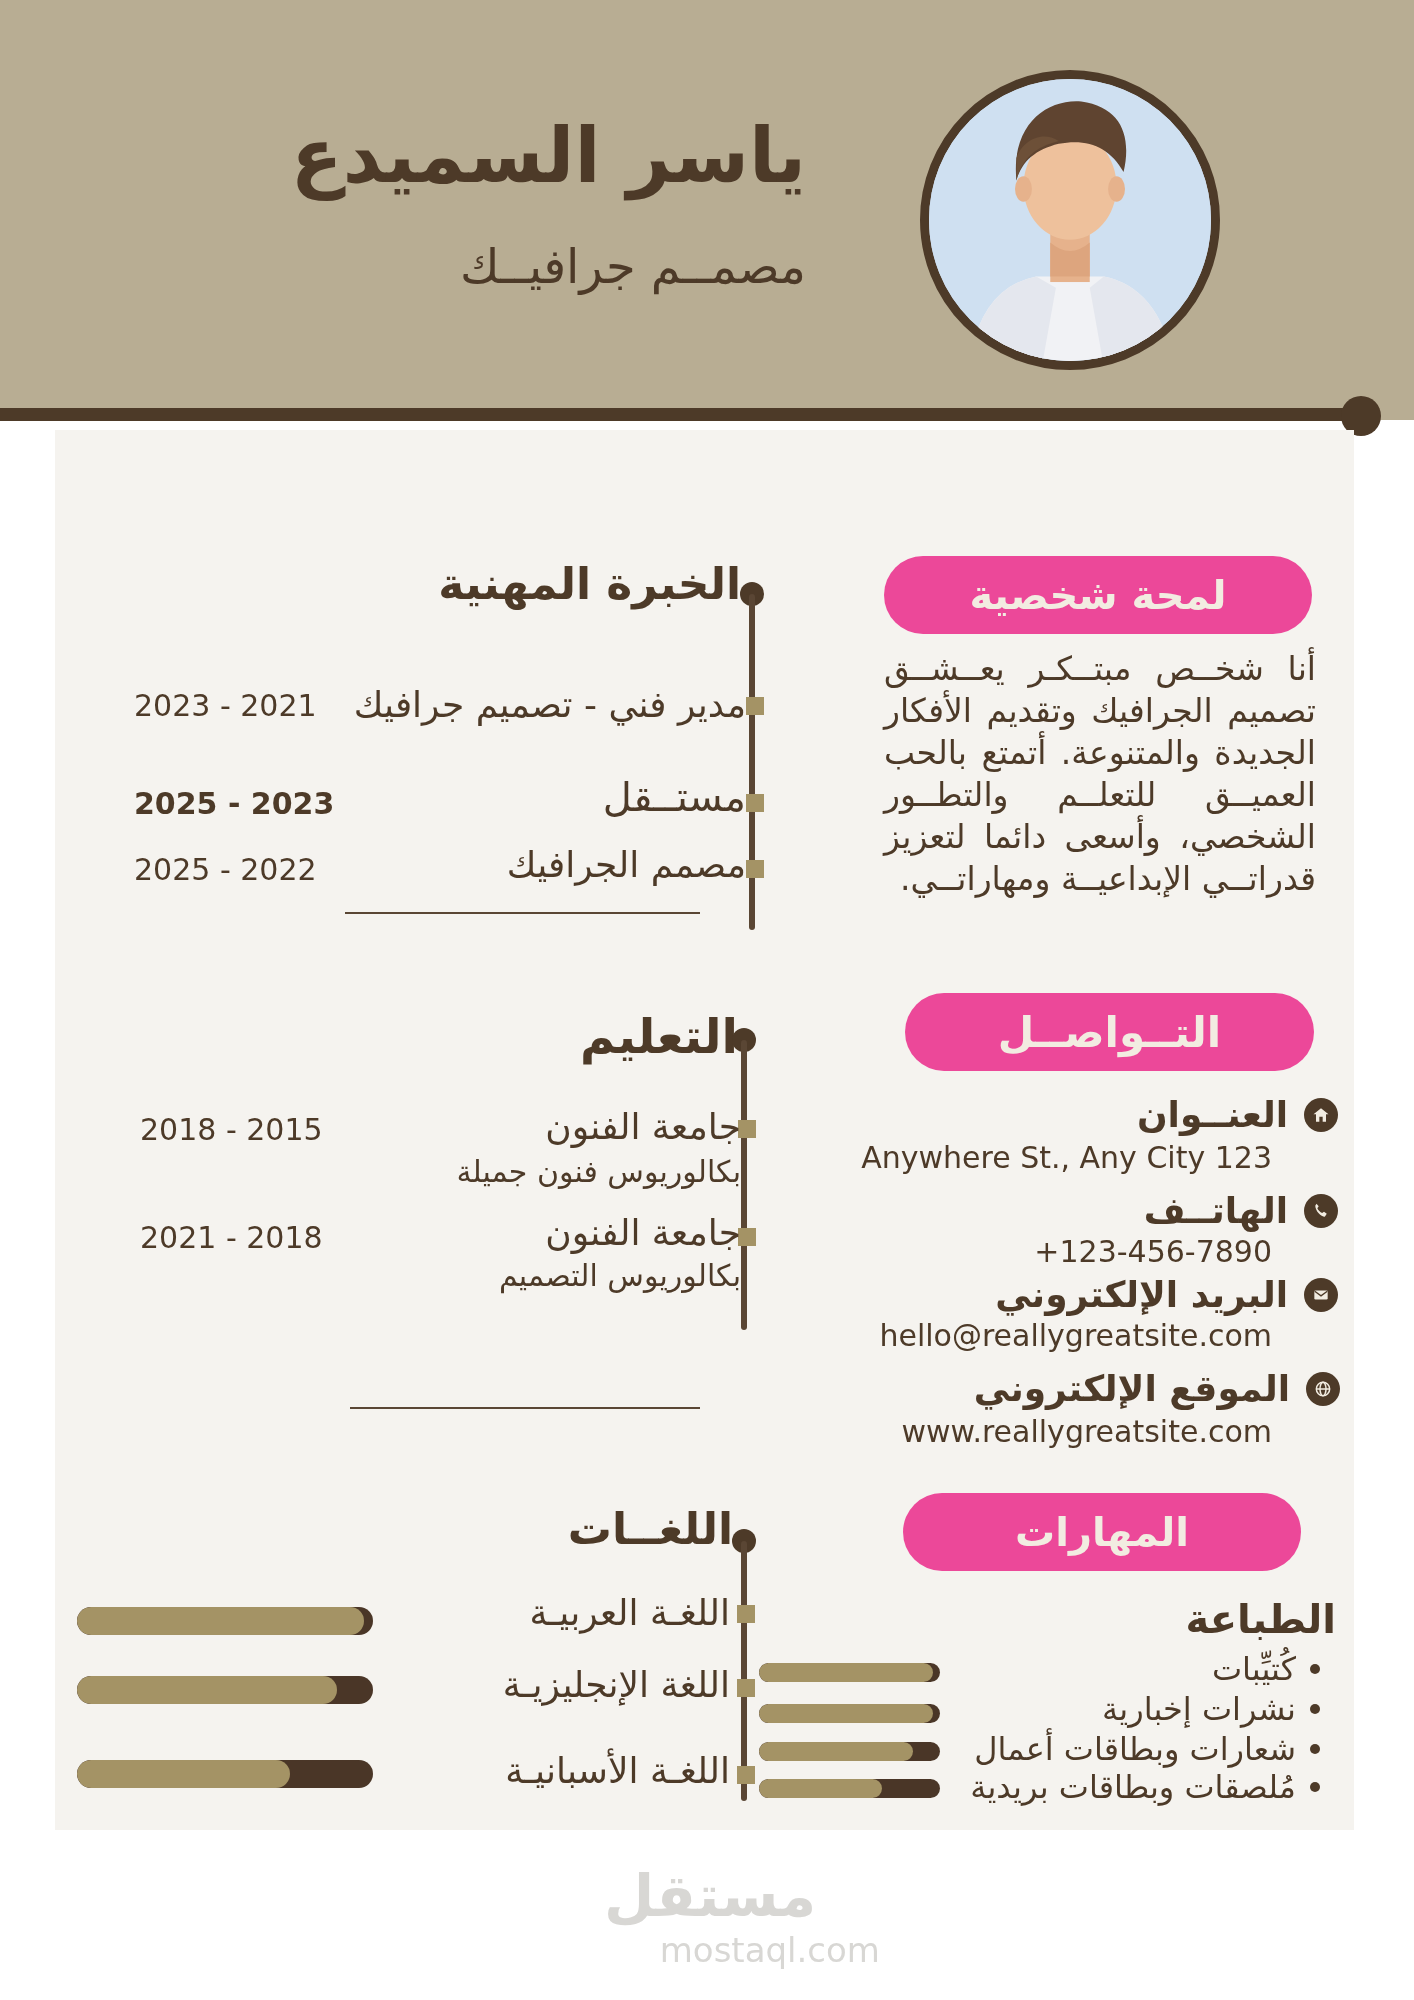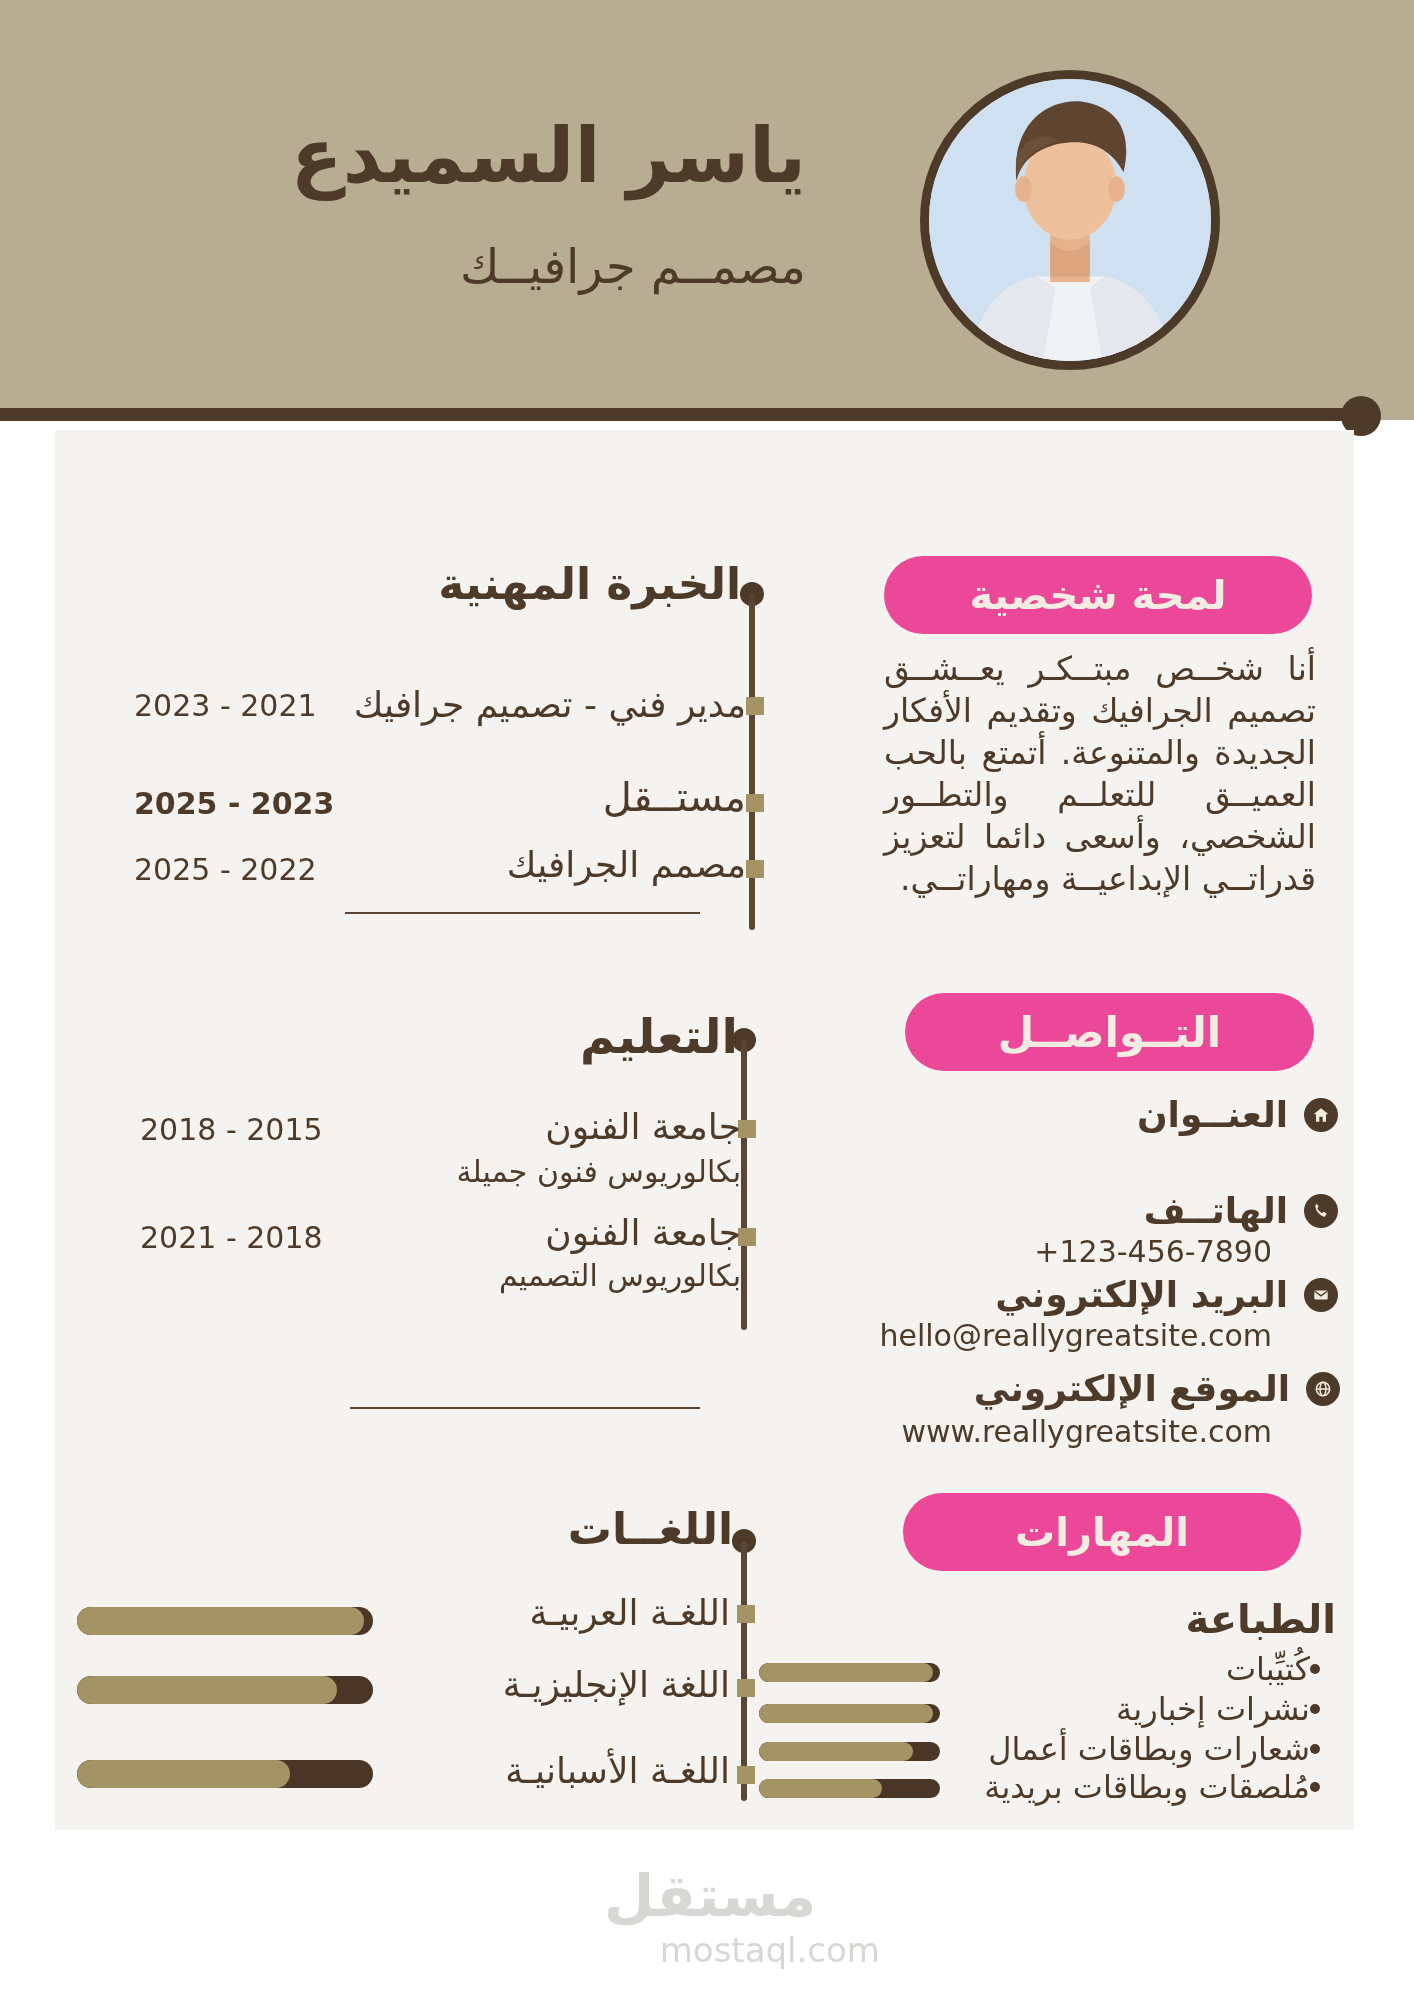--- a/index.html
+++ b/index.html
@@ -37,21 +37,21 @@
   .item-sub{color:#4d3a28;font-size:30px;white-space:nowrap;}
   .divider{height:2px;background:#5a4634;}
   
   .contact-row{display:flex;align-items:center;gap:16px;direction:rtl;}
   .contact-icon{width:34px;height:34px;border-radius:50%;background:#4d3a28;display:flex;align-items:center;justify-content:center;flex:0 0 auto;}
   .contact-icon svg{width:20px;height:20px;}
   .contact-label{font-size:36px;color:#4d3a28;font-weight:bold;white-space:nowrap;}
   .contact-value{font-size:30px;color:#4d3a28;white-space:nowrap;}
   
   .skills-sub{right:106px;top:1596px;font-size:40px;font-weight:bold;color:#4d3a28;}
-  .skill-row{display:flex;align-items:center;direction:rtl;color:#4d3a28;font-size:32px;white-space:nowrap;}
+  .skill-row{display:flex;align-items:center;gap:14px;direction:rtl;color:#4d3a28;font-size:32px;white-space:nowrap;}
   .bullet-dot{width:10px;height:10px;border-radius:50%;background:#4d3a28;flex:0 0 auto;}
   
   .bar{background:#4a3627;border-radius:99px;overflow:hidden;}
   .bar-fill{height:100%;background:#a49365;border-radius:99px;}
   .lang-label{font-size:36px;color:#4d3a28;white-space:nowrap;}
   
   .wm-logo{left:540px;top:1862px;width:340px;text-align:center;font-size:58px;font-weight:bold;color:#d8d7d4;}
   .wm-site{left:540px;top:1930px;width:340px;text-align:right;font-size:34px;color:#d8d7d4;}
 </style>
 </head>
@@ -107,20 +107,21 @@
   <div class="abs pill pill-contact ar">التــواصــل</div>
 
   <div class="abs contact-row" style="right:104px;top:1094px;">
     <span class="contact-icon">
       <svg viewBox="0 0 24 24">
           <path d="M12 4 L3 11 H6 V20 H10 V14 H14 V20 H18 V11 H21 Z" fill="#f2ece1"></path>
         </svg>
     </span>
     <span class="contact-label ar">العنــوان</span>
   </div>
+  <div class="abs contact-value ltr" style="right:170px;top:1140px;">Anywhere St., Any City 123</div>
 
   <div class="abs contact-row" style="right:104px;top:1190px;">
     <span class="contact-icon">
       <svg viewBox="0 0 24 24">
           <path d="M6.6 3.2 L9.2 6.4 L7.6 8.6 C8.6 10.8 10.9 13.3 13.4 14.4 L15.6 12.8 L18.9 15.4 L16.6 18.8 C12 18.6 5.4 12.4 5.1 5.6 Z" fill="#f2ece1"></path>
         </svg>
     </span>
     <span class="contact-label ar">الهاتــف</span>
   </div>
   <div class="abs contact-value ltr" style="right:170px;top:1234px;">+123-456-7890</div>

